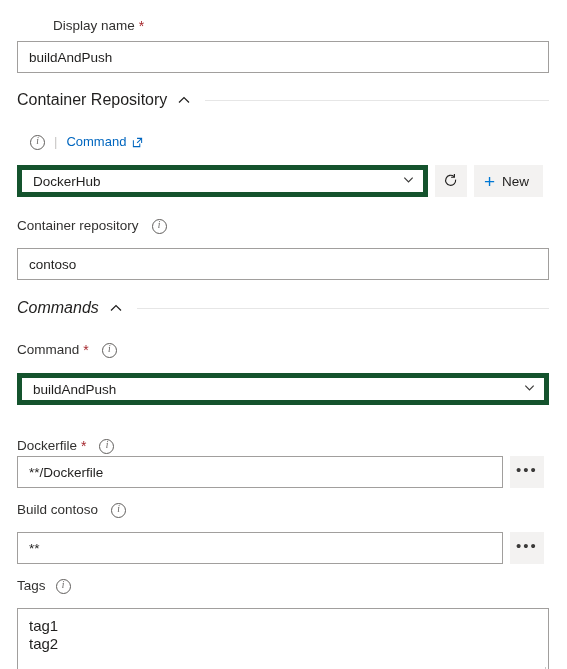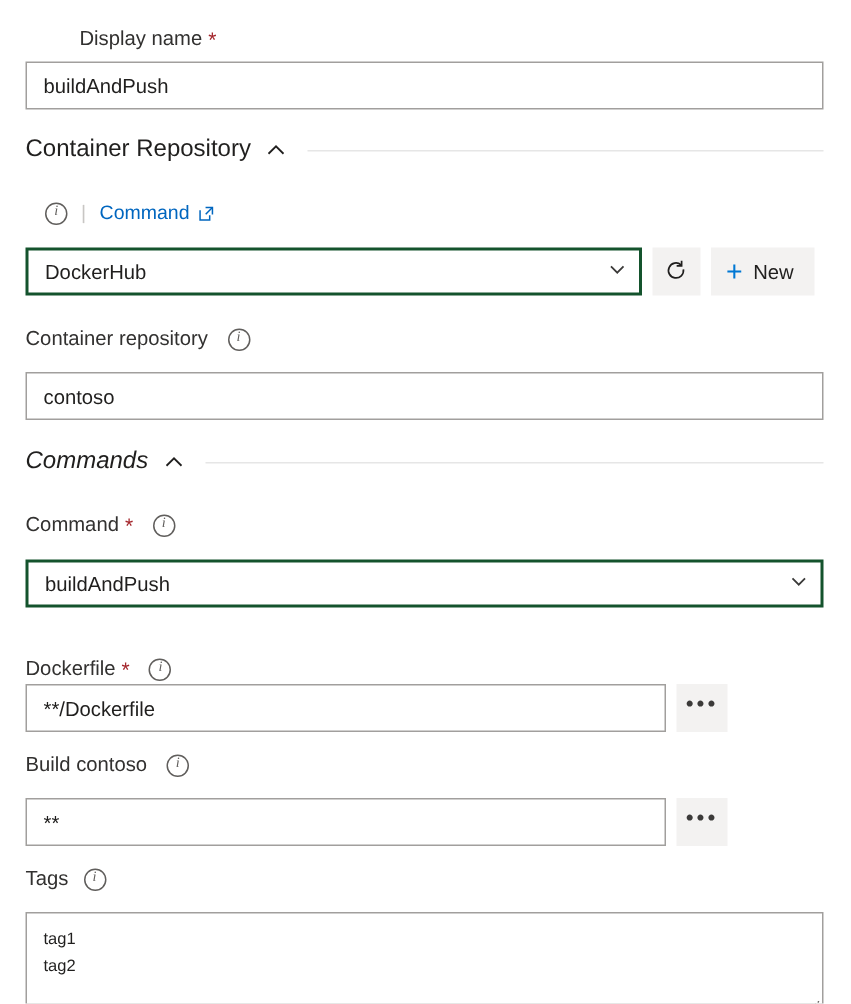--- a/index.html
+++ b/index.html
@@ -59,21 +59,21 @@
     height: 32px; border: 1px solid #a19f9d; background: #fff;
     display: flex; align-items: center;
     padding: 0 8px 0 11px;
     font-size: 13.5px; color: #201f1e;
     width: 100%;
   }
   .text-input.full { width: 532px; }
   .text-input .val { white-space: nowrap; overflow: hidden; }
 
   .combo {
-    height: 32px; border: 2px solid #14532d; background: #fff;
+    height: 32px; border: 5px solid #14532d; background: #fff;
     display: flex; align-items: center; justify-content: space-between;
     padding: 0 8px 0 11px; font-size: 13.5px; color: #201f1e; cursor: pointer;
   }
   .combo.registry { width: 411px; }
   .combo.command { width: 532px; }
 
   .icon-btn {
     width: 32px; height: 32px; background: #f3f2f1;
     display: flex; align-items: center; justify-content: center;
     cursor: pointer; flex: none;
@@ -85,27 +85,27 @@
   }
   .plus { color: #0078d4; font-size: 19px; line-height: 1; font-weight: 300; }
 
   .browse-btn {
     width: 34px; height: 32px; background: #f3f2f1;
     display: flex; align-items: center; justify-content: center;
     cursor: pointer; flex: none;
     letter-spacing: 2px; color: #3b3a39; font-size: 15px;
     padding-bottom: 5px;
   }
-  .input-with-browse .text-input { width: 427px; }
+  .input-with-browse .text-input { width: 486px; }
   .input-with-browse { display: flex; align-items: center; gap: 7px; }
 
   
   .tags-area {
     width: 532px; height: 62px; border: 1px solid #a19f9d; background: #fff;
-    padding: 8px 8px 16px 11px; font-size: 11px; color: #201f1e;
+    padding: 8px 8px 16px 11px; font-size: 15px; color: #201f1e;
     line-height: 18px; position: relative; overflow: hidden;
     resize: none; font-family: "Liberation Sans", sans-serif;
   }
   .grip {
     position: absolute; right: 2px; bottom: 1px;
     width: 10px; height: 10px; pointer-events: none;
   }
 
   
   .abs { position: absolute; }

